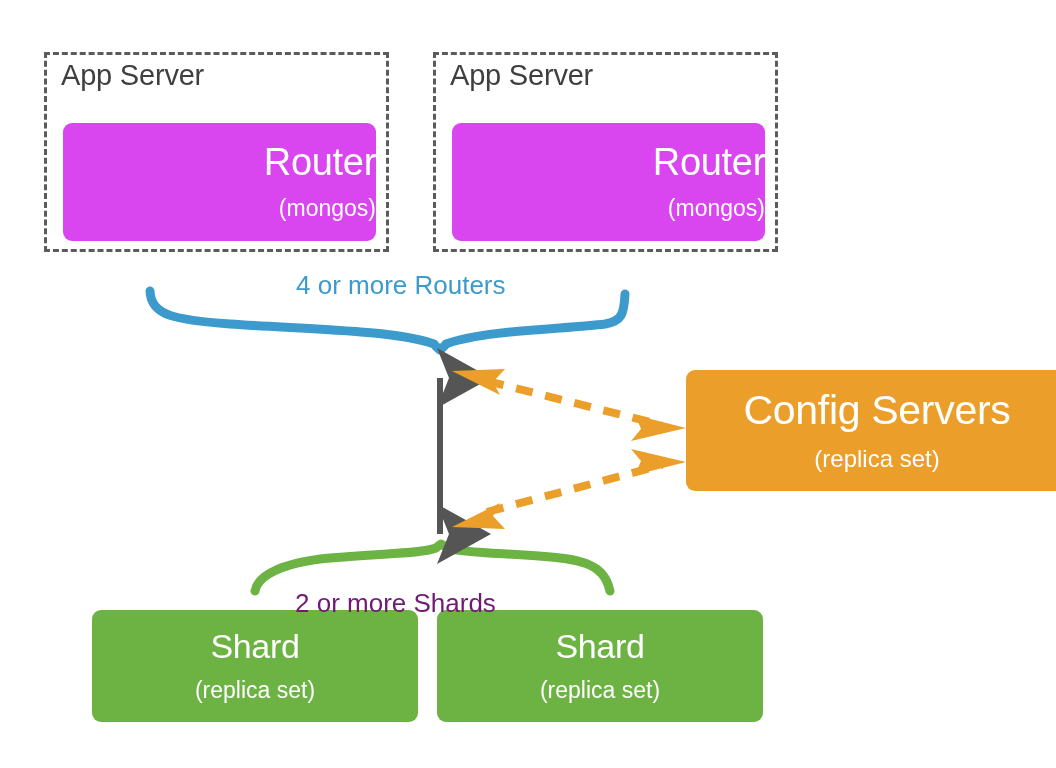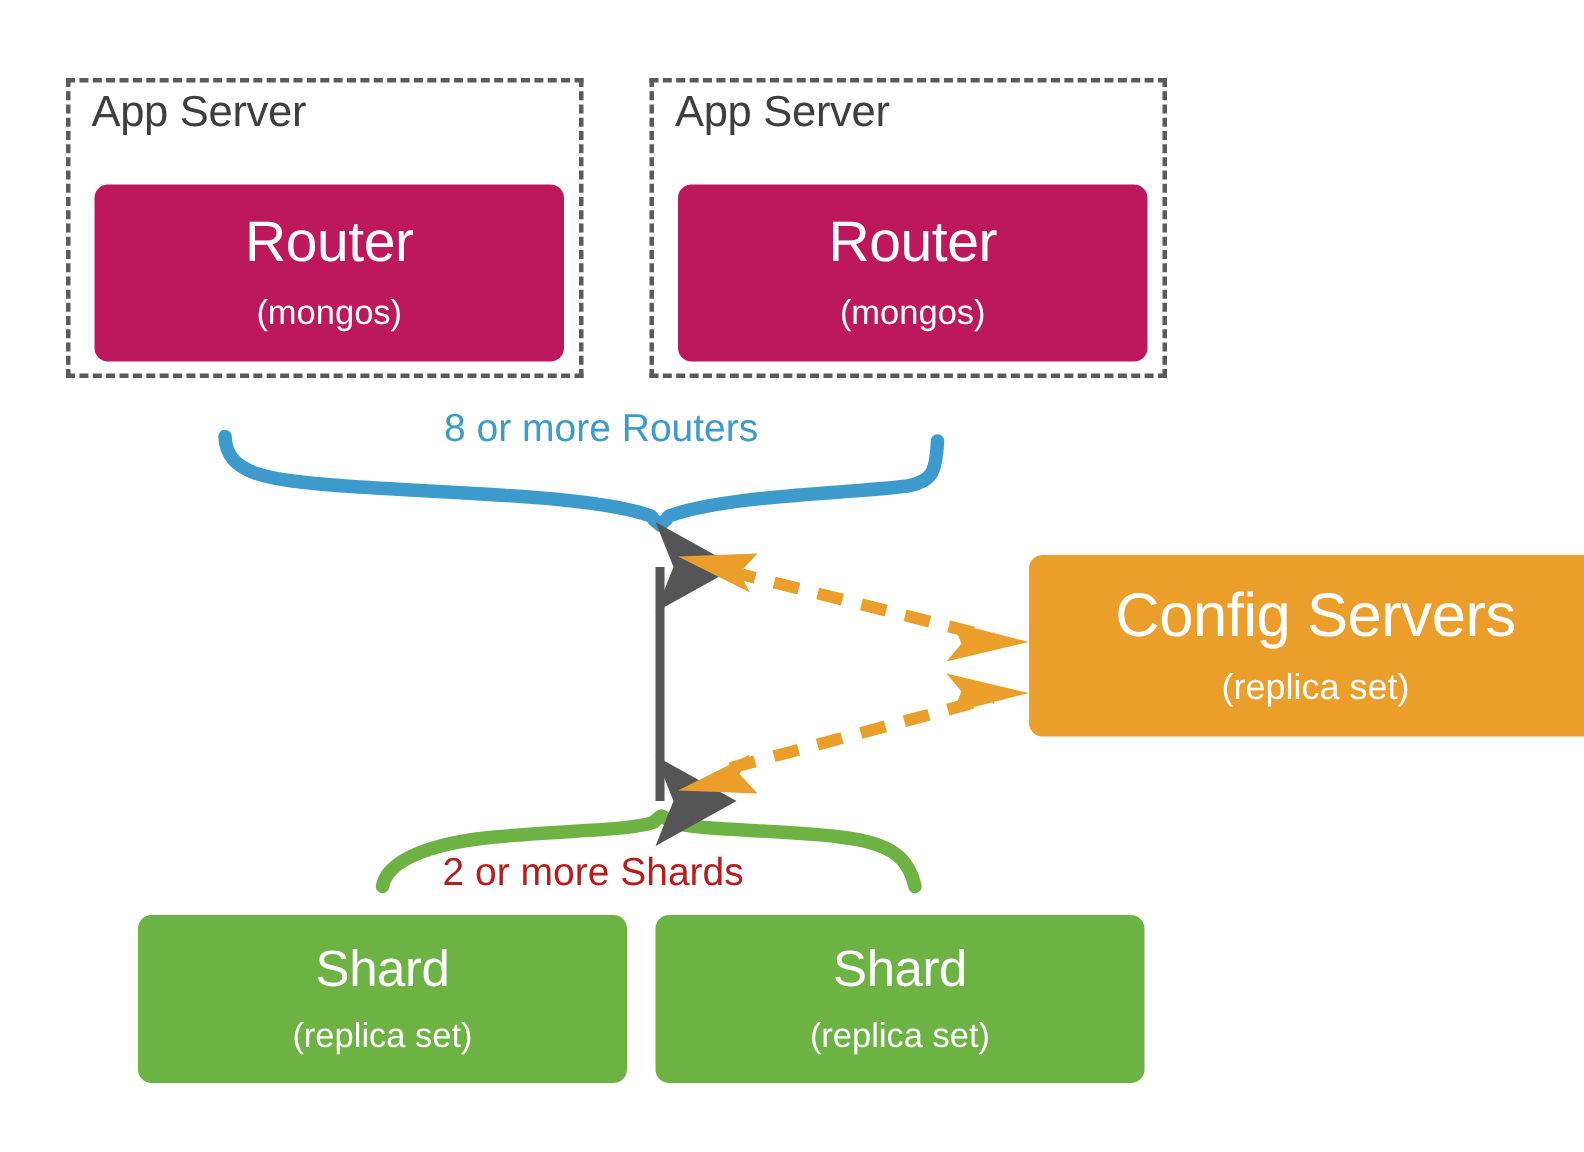--- a/index.html
+++ b/index.html
@@ -54,36 +54,36 @@
   .node-title {
     font-size: 38px;
     letter-spacing: -0.3px;
     white-space: nowrap;
   }
   .node-sub {
     font-size: 23px;
     margin-top: 15px;
     white-space: nowrap;
   }
-  .router-box  { background: #be185d; }
+  .router-box  { background: #d946ef; align-items: flex-end; }
   .config-box  { background: #eb9f2a; }
   .shard-box   { background: #6db344; }
   .config-box .node-title { font-size: 41px; }
   .config-box .node-sub   { font-size: 24px; }
   .shard-box  .node-title { font-size: 34px; }
   .shard-box  .node-sub   { font-size: 23px; }
 
   
   .brace-caption {
     position: absolute;
     font-size: 26px;
     white-space: nowrap;
   }
   .caption-routers { color: #3c9bcc; }
-  .caption-shards  { color: #b91c1c; }
+  .caption-shards  { color: #701a75; margin-top: 22px; }
 
   
   #overlay {
     position: absolute;
     left: 0;
     top: 0;
     width: 1056px;
     height: 768px;
     pointer-events: none;
   }
@@ -117,21 +117,21 @@
   <div class="node-box shard-box" style="left:92px; top:610px; width:326px; height:112px;">
     <div class="node-title">Shard</div>
     <div class="node-sub">(replica set)</div>
   </div>
 
   <div class="node-box shard-box" style="left:437px; top:610px; width:326px; height:112px;">
     <div class="node-title">Shard</div>
     <div class="node-sub">(replica set)</div>
   </div>
 
-  <div class="brace-caption caption-routers" style="left:296px; top:270px;">8 or more Routers</div>
+  <div class="brace-caption caption-routers" style="left:296px; top:270px;">4 or more Routers</div>
 
   <div class="brace-caption caption-shards" style="left:295px; top:566px;">2 or more Shards</div>
 
   <svg id="overlay" viewBox="0 0 1056 768">
 
     <defs>
       <marker id="grayArrowUp" markerWidth="10" markerHeight="10" refX="5" refY="8.5" orient="auto" markerUnits="strokeWidth">
         <path d="M5,0 L10,9 L5,7 L0,9 Z" fill="#555555"></path>
       </marker>
       <marker id="grayArrowDown" markerWidth="10" markerHeight="10" refX="5" refY="8.5" orient="auto" markerUnits="strokeWidth">

